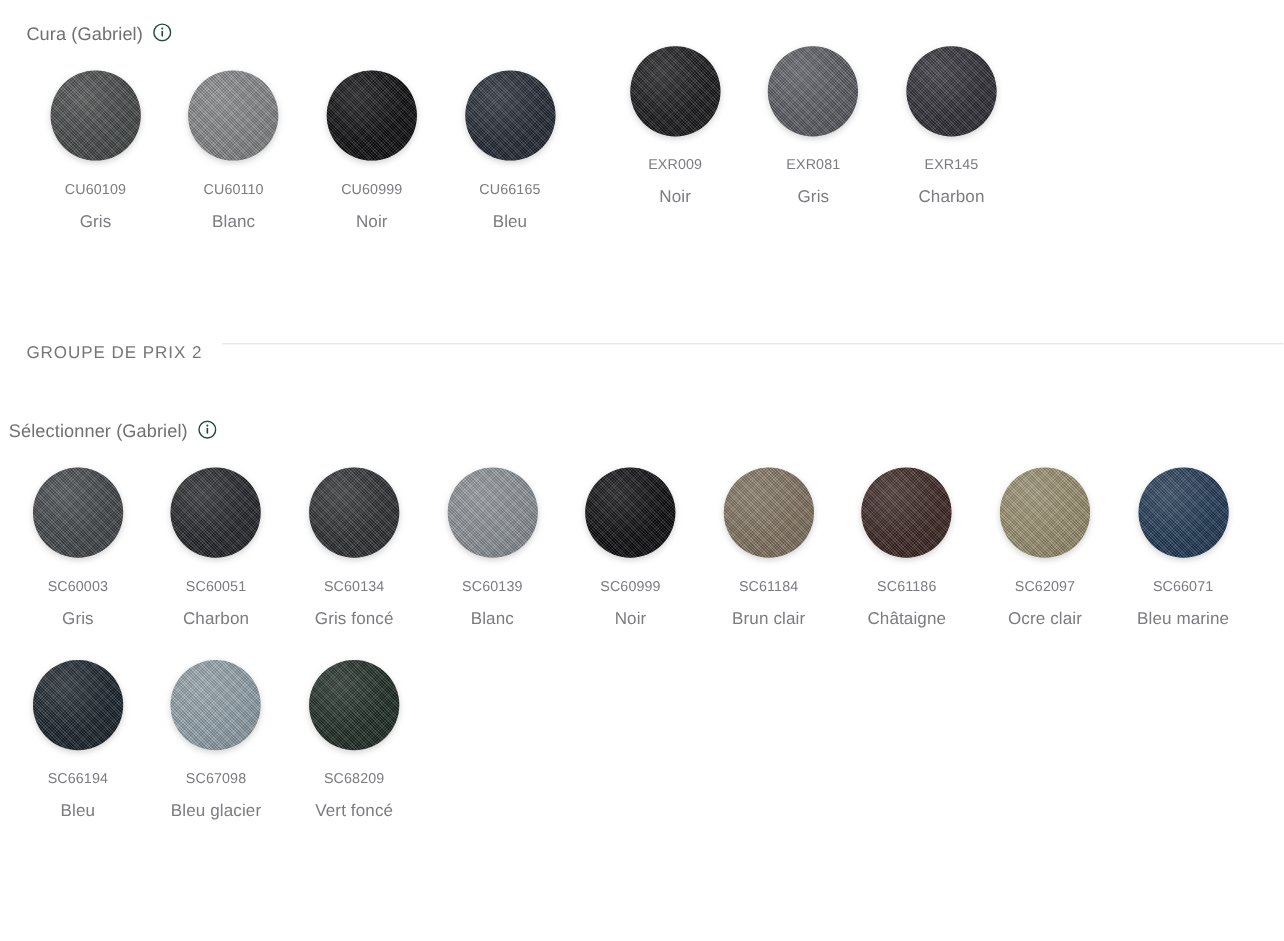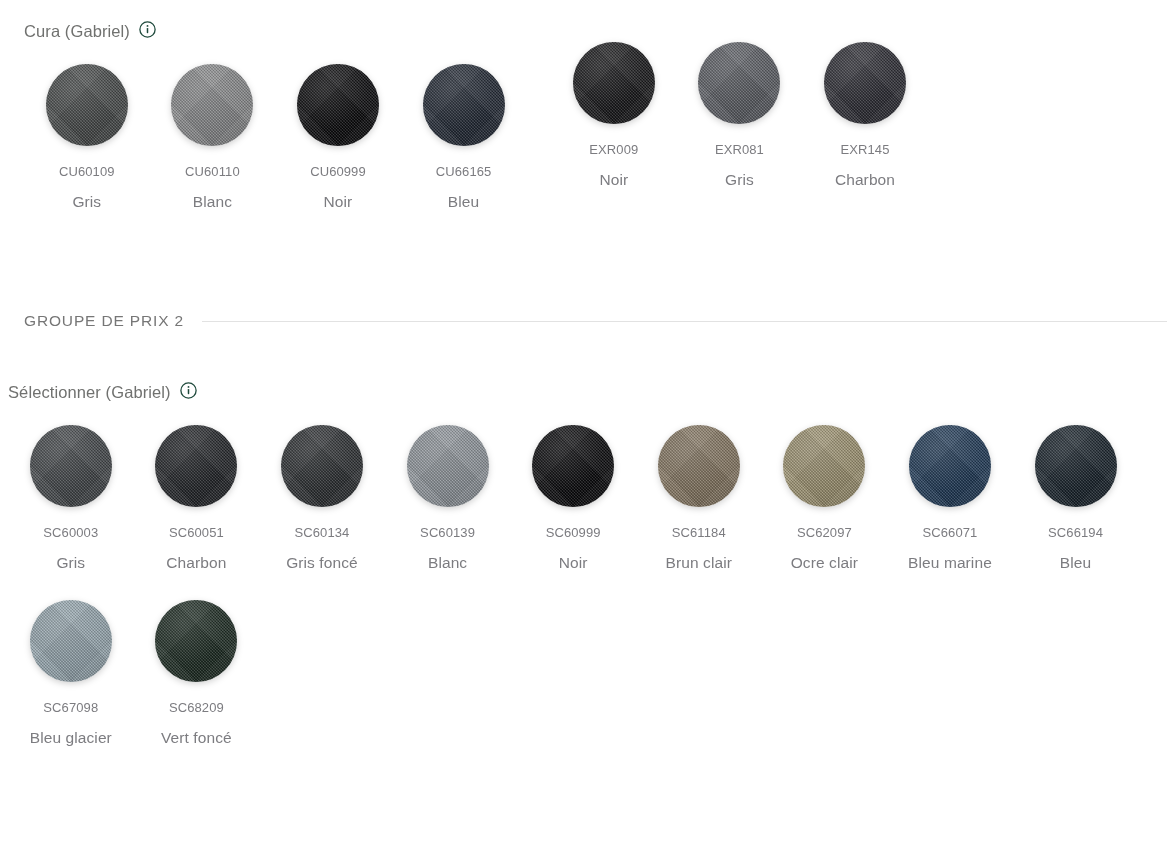--- a/index.html
+++ b/index.html
@@ -93,21 +93,21 @@
     font-size:15.5px;
     line-height:30px;
     color:#7c7c80;
     letter-spacing:.1px;
     text-align:center;
   }
 
   
   .price-group{
     position:absolute;
-    display:flex;align-items:center;
+    display:flex;align-items:flex-start;
     width:1167px;
     gap:18px;
   }
   .price-group-label{
     font-size:15.5px;
     color:#767676;
     letter-spacing:.85px;
     white-space:nowrap;
   }
   .price-group-rule{
@@ -274,20 +274,29 @@
       <div class="swatch">
         <div class="chip-wrap">
             <div class="chip" style="background:#837561"></div>
           </div>
         <div class="swatch-labels">
           <span class="swatch-code">SC61184</span>
           <span class="swatch-name">Brun clair</span>
         </div>
       </div>
 
+      <div class="swatch">
+        <div class="chip-wrap">
+            <div class="chip" style="background:#3c2723"></div>
+          </div>
+        <div class="swatch-labels">
+          <span class="swatch-code">SC61186</span>
+          <span class="swatch-name">Châtaigne</span>
+        </div>
+      </div>
 
       <div class="swatch">
         <div class="chip-wrap">
             <div class="chip" style="background:#9a9070"></div>
           </div>
         <div class="swatch-labels">
           <span class="swatch-code">SC62097</span>
           <span class="swatch-name">Ocre clair</span>
         </div>
       </div>

